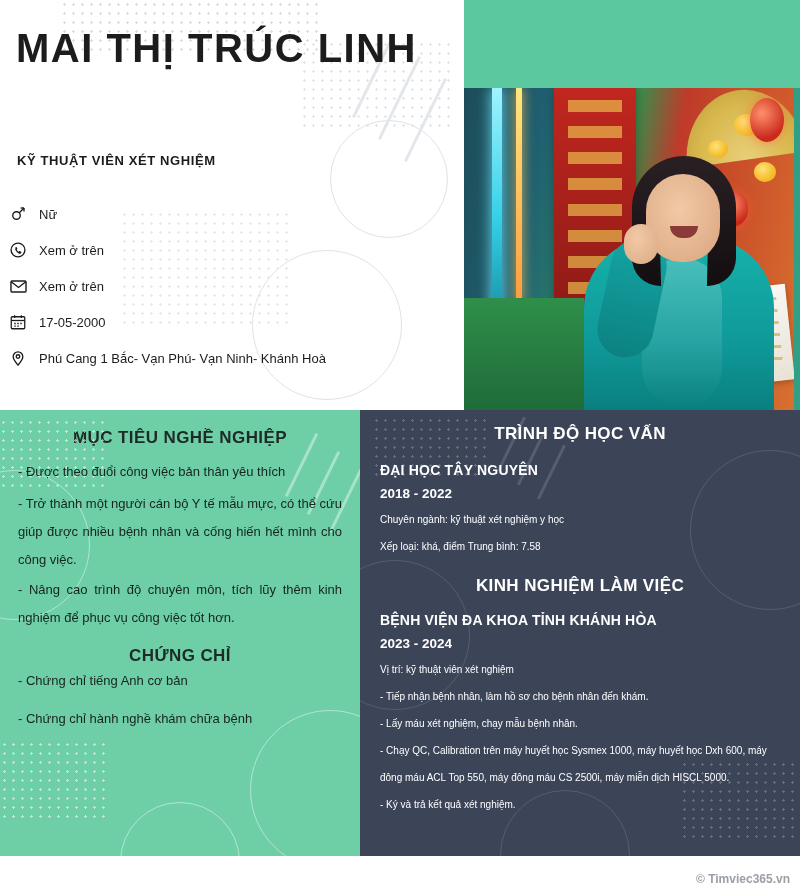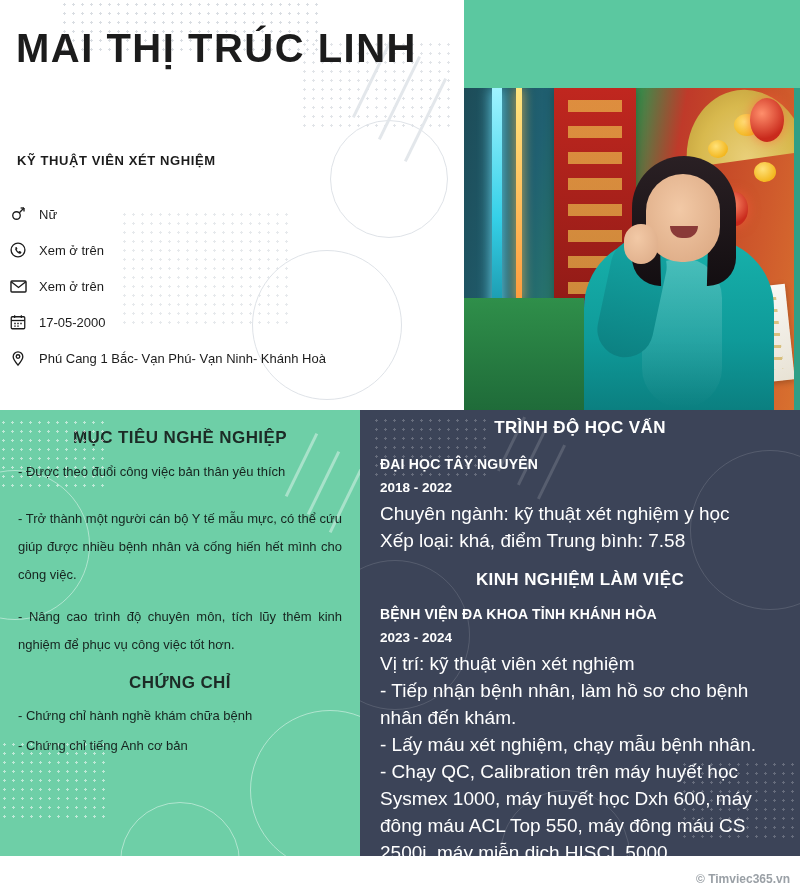--- a/index.html
+++ b/index.html
@@ -306,21 +306,21 @@
     letter-spacing: .2px;
     line-height: 24px;
     text-transform: uppercase;
   }
   .r-years {
     font-size: 13.5px;
     font-weight: bold;
     line-height: 24px;
   }
   .r-line {
-    font-size: 19px;
+    font-size: 10px;
     line-height: 27px;
   }
 </style>
 </head>
 <body>
 
 <div class="cv">
 
   <div class="top">
 
@@ -433,40 +433,40 @@
       <div class="l-ring l-deco" style="left:-60px;top:60px;width:150px;height:150px;"></div>
       <div class="l-ring l-deco" style="left:250px;top:300px;width:160px;height:160px;"></div>
       <div class="l-ring l-deco" style="left:120px;top:392px;width:120px;height:120px;"></div>
       <div class="l-slash l-deco" style="left:300px;top:20px;width:3px;height:70px;transform:rotate(26deg);"></div>
       <div class="l-slash l-deco" style="left:322px;top:38px;width:3px;height:70px;transform:rotate(26deg);"></div>
       <div class="l-slash l-deco" style="left:344px;top:56px;width:3px;height:70px;transform:rotate(26deg);"></div>
 
       <div class="sec-head-left" style="margin-top:18px;">MỤC TIÊU NGHỀ NGHIỆP</div>
 
       <div class="left-body" style="margin-top:10px;">- Được theo đuổi công việc bản thân yêu thích</div>
-      <div class="left-body" style="margin-top:19px;">- Trở thành một người cán bộ Y tế mẫu mực, có thể cứu giúp được nhiều bệnh nhân và cống hiến hết mình cho công việc.</div>
-      <div class="left-body" style="margin-top:14px;">- Nâng cao trình độ chuyên môn, tích lũy thêm kinh nghiệm để phục vụ công việc tốt hơn.</div>
+      <div class="left-body" style="margin-top:4px;">- Trở thành một người cán bộ Y tế mẫu mực, có thể cứu giúp được nhiều bệnh nhân và cống hiến hết mình cho công việc.</div>
+      <div class="left-body" style="margin-top:2px;">- Nâng cao trình độ chuyên môn, tích lũy thêm kinh nghiệm để phục vụ công việc tốt hơn.</div>
 
       <div class="sec-head-left" style="margin-top:14px;">CHỨNG CHỈ</div>
 
+      <div class="left-list">- Chứng chỉ tiếng Anh cơ bản</div>
       <div class="left-list" style="margin-top:8px;">- Chứng chỉ hành nghề khám chữa bệnh</div>
-      <div class="left-list">- Chứng chỉ tiếng Anh cơ bản</div>
     </div>
 
     <div class="right-panel">
       <div class="r-dots" style="left:12px;top:6px;width:120px;height:60px;"></div>
       <div class="r-dots" style="right:0;top:350px;width:120px;height:80px;"></div>
       <div class="r-ring" style="left:-40px;top:150px;width:150px;height:150px;"></div>
       <div class="r-ring" style="right:-50px;top:40px;width:160px;height:160px;"></div>
       <div class="r-ring" style="left:140px;top:380px;width:130px;height:130px;"></div>
       <div class="r-slash" style="left:150px;top:4px;width:3px;height:60px;transform:rotate(26deg);"></div>
       <div class="r-slash" style="left:170px;top:18px;width:3px;height:60px;transform:rotate(26deg);"></div>
       <div class="r-slash" style="left:190px;top:32px;width:3px;height:60px;transform:rotate(26deg);"></div>
 
-      <div class="sec-head-right" style="margin-top:8px;">TRÌNH ĐỘ HỌC VẤN</div>
+      <div class="sec-head-right" style="margin-top:14px;">TRÌNH ĐỘ HỌC VẤN</div>
 
       <div class="right-body" style="margin-top:14px;">
         <div class="r-org">ĐẠI HỌC TÂY NGUYÊN</div>
         <div class="r-years">2018 - 2022</div>
         <div class="r-line">Chuyên ngành: kỹ thuật xét nghiệm y học</div>
         <div class="r-line">Xếp loại: khá, điểm Trung bình: 7.58</div>
       </div>
 
       <div class="sec-head-right" style="margin-top:16px;">KINH NGHIỆM LÀM VIỆC</div>
 

